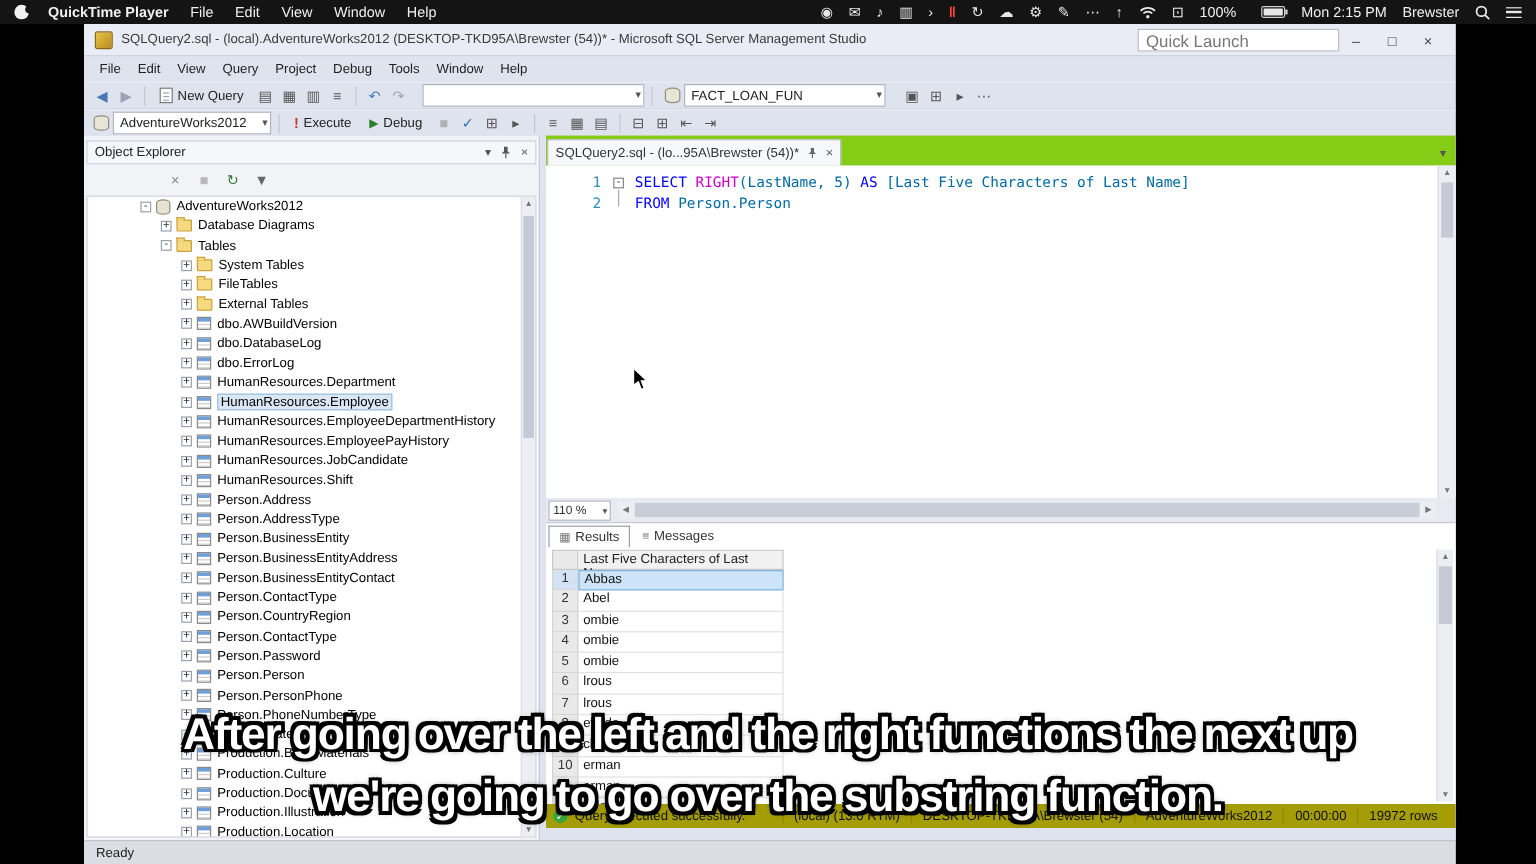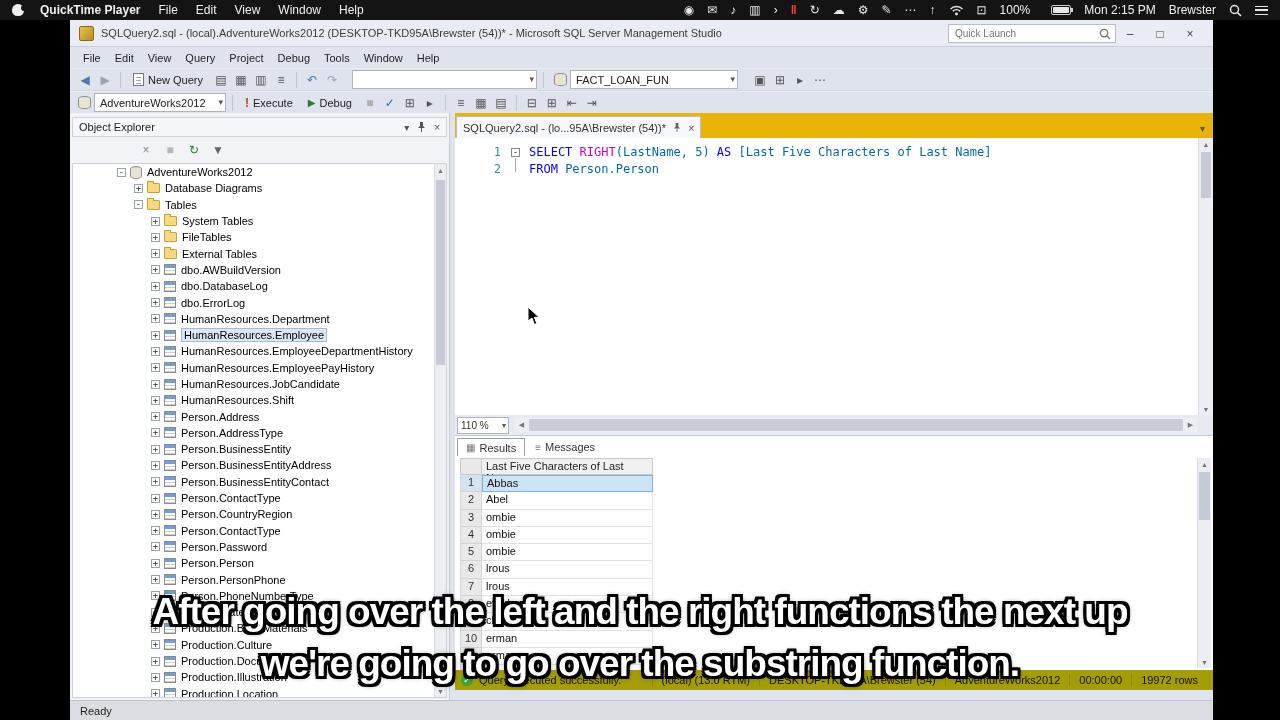--- a/index.html
+++ b/index.html
@@ -28,21 +28,21 @@
 
   
   .video { position:absolute; left:70px; top:20px; width:1143px; height:700px; background:#dfe3ee; }
 
   .titlebar { position:absolute; left:0; top:0; width:1143px; height:27px; background:#e9ecf4;
               border-bottom:1px solid #c9cdd9; display:flex; align-items:center; font-size:11px; color:#3a3a3a; }
   .app-ico { width:15px; height:15px; margin:0 7px 0 9px; background:linear-gradient(135deg,#e8c54a,#b98b20); border:1px solid #8a6a1a; border-radius:2px; }
   .title-text { white-space:nowrap; overflow:hidden; max-width:720px; }
   .quick-launch { position:absolute; left:878px; top:4px; width:168px; height:19px; background:#fff;
                   border:1px solid #b7bcc9; display:flex; align-items:center; }
-  .quick-launch input { border:none; outline:none; flex:1; font-size:10px; color:#888; padding:0 6px;
+  .quick-launch input { border:none; outline:none; flex:1; font-size:14px; color:#888; padding:0 6px;
                         font-family:"Liberation Sans",sans-serif; background:transparent; }
   .winbtns { position:absolute; right:8px; top:0; height:27px; display:flex; }
   .winbtn { width:30px; height:27px; display:flex; align-items:center; justify-content:center; font-size:12px; color:#444; }
 
   .ssms-menubar { position:absolute; left:0; top:27px; width:1143px; height:21px; background:#dfe3ee;
                   display:flex; align-items:center; font-size:11px; color:#1e1e1e; padding-left:6px; }
   .ssms-menu { padding:3px 7px; white-space:nowrap; }
 
   .tb { position:absolute; left:0; width:1143px; height:23px; background:#dfe3ee; border-top:1px solid #e9ecf4;
         display:flex; align-items:center; font-size:11px; color:#333; padding-left:6px; gap:3px; }
@@ -82,21 +82,21 @@
   .ico-table::after { content:""; position:absolute; top:5px; left:0; right:0; height:1px; background:#ccc; box-shadow:0 3px 0 #ccc; }
   .tree-row.selected .tree-label { background:#dbe7f5; border:1px solid #9cbde0; padding:0 2px; }
   .oe-scroll { position:absolute; right:3px; top:51px; width:12px; bottom:3px; background:#eceef3; border-left:1px solid #dadde6; }
   .oe-scroll .thumb { position:absolute; left:1px; right:1px; top:16px; height:185px; background:#c6cad6; }
   .scroll-arrow { position:absolute; left:0; right:0; height:12px; display:flex; align-items:center; justify-content:center; font-size:7px; color:#777; }
 
   .splitter { position:absolute; left:380px; top:93px; width:5px; height:587px; background:#dfe3ee; }
 
   
   .editor-region { position:absolute; left:385px; top:93px; width:758px; height:587px; background:#dfe3ee; }
-  .tabbar { position:absolute; left:0; top:0; width:758px; height:25px; background:#eab308; display:flex; align-items:flex-end; }
+  .tabbar { position:absolute; left:0; top:0; width:758px; height:25px; background:#84cc16; display:flex; align-items:flex-end; }
   .doc-tab { height:22px; background:#f7f8fb; border:1px solid #b9bdc9; border-bottom:none; display:flex; align-items:center;
              font-size:11px; color:#333; padding:0 6px; gap:7px; margin-left:1px; white-space:nowrap; }
   .tab-x { font-size:11px; color:#555; }
   .tabbar-right { margin-left:auto; display:flex; gap:8px; padding:0 8px 4px 0; color:#555; font-size:10px; }
 
   .editor-body { position:absolute; left:0; top:25px; width:758px; height:277px; background:#fff; overflow:hidden; }
   .linenums { position:absolute; left:16px; top:6px; width:30px; text-align:right;
               font-family:"DejaVu Sans Mono",monospace; font-size:12px; line-height:17px; color:#2f8fad; }
   .fold-box { position:absolute; left:56px; top:10px; width:9px; height:9px; border:1px solid #888; background:#fff;
               font-size:9px; line-height:7px; text-align:center; color:#333; font-family:"DejaVu Sans Mono",monospace; }

